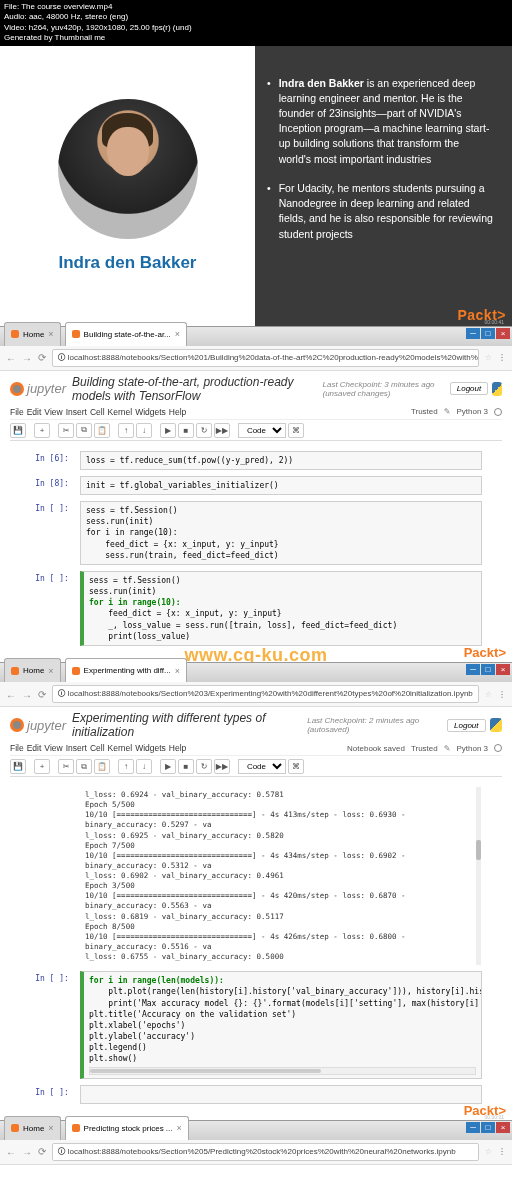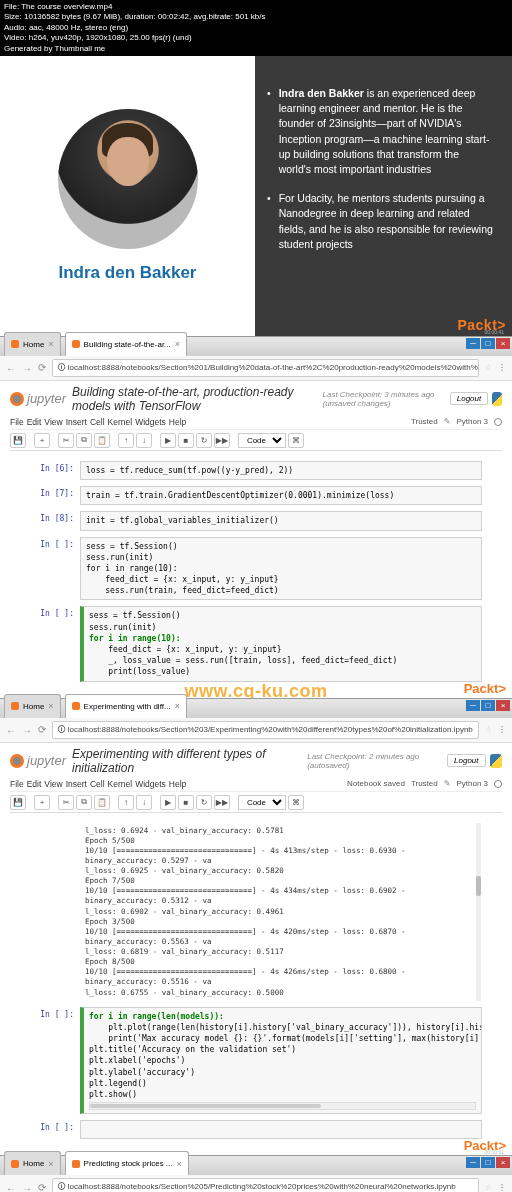--- a/index.html
+++ b/index.html
@@ -48,21 +48,21 @@
     .kernel-ind { width: 8px; height: 8px; border: 1px solid #888; border-radius: 50%; }
     .pencil { color:#888; }
     
     .toolbar { display: flex; gap: 2px; padding: 2px 0; border-bottom: 1px solid #ddd; align-items: center; }
     .tb-btn { border: 1px solid #ccc; background: #fff; width: 16px; height: 15px; font-size: 8px; display: flex; align-items: center; justify-content: center; color: #555; border-radius: 2px; }
     .tb-sep { width: 4px; }
     .tb-select { border: 1px solid #ccc; font-size: 8px; padding: 0 3px; height: 15px; background: #fff; text-align: right; }
     
     .cells { margin-top: 10px; padding: 0 20px; }
     .cell { display: flex; margin-bottom: 6px; font-family: Menlo, monospace; font-size: 8px; }
-    .prompt { width: 50px; text-align: right; color: #303f9f; padding-right: 6px; padding-top: 3px; flex-shrink: 0; }
+    .prompt { width: 50px; text-align: center; color: #303f9f; padding-right: 6px; padding-top: 3px; flex-shrink: 0; }
     .code-input { flex: 1; background: #f7f7f7; border: 1px solid #cfcfcf; padding: 3px 5px; white-space: pre; overflow: hidden; line-height: 1.4; }
     .code-input.active { border-left: 4px solid #42a242; }
     .output-text { flex: 1; padding: 3px 5px; white-space: pre-wrap; line-height: 1.35; color: #333; position: relative; font-size: 7.5px;}
     .scroll-side { position:absolute; right:1px; top:0; bottom:0; width:5px; background:#eee;}
     .scroll-thumb{ position:absolute; right:1px; top:30%; width:5px; height:20px; background:#bbb; border-radius:2px;}
     
     .kw { color: #008000; font-weight: bold; }
     
     .watermark { position: absolute; color: #f5a623; font-size: 18px; font-weight: bold; opacity: 0.85; left: 50%; transform: translateX(-50%); pointer-events: none; letter-spacing:0.5px;}
     
@@ -70,21 +70,20 @@
     .packt-corner { position: absolute; bottom: 2px; right: 6px; color: #f47920; font-size: 13px; font-weight: bold; }
     .packt-corner-sub { position: absolute; bottom: 0; right: 8px; color: #bbb; font-size: 5px; }
     .hscroll { height:8px; background:#f0f0f0; border:1px solid #ddd; margin-top:2px; position:relative;}
     .hscroll::after{content:''; position:absolute; left:0; width:60%; top:1px; bottom:1px; background:#ccc; border-radius:2px;}
   </style>
 </head>
 <body>
 
 <div class="meta-header">
   <div>File: The course overview.mp4</div>
-  <div>Size: 10136582 bytes (9.67 MiB), duration: 00:02:42, avg.bitrate: 501 kb/s</div>
   <div>Audio: aac, 48000 Hz, stereo (eng)</div>
   <div>Video: h264, yuv420p, 1920x1080, 25.00 fps(r) (und)</div>
   <div>Generated by Thumbnail me</div>
 </div>
 
 <div class="slide section">
   <div class="slide-left">
     <div class="avatar"></div>
     <div class="speaker">Indra den Bakker</div>
   </div>
@@ -174,24 +173,20 @@
       <span class="tb-btn">↻</span>
       <span class="tb-btn">▶▶</span>
         <span class="tb-sep"></span>
       <select class="tb-select"><option>Code</option></select>
       <span class="tb-btn">⌘</span>
     </div>
     <div class="cells">
       <div class="cell">
           <div class="prompt">In [6]:</div>
           <div class="code-input"><span>loss = tf.reduce_sum(tf.pow((y-y_pred), 2))</span></div>
-        </div>
-      <div class="cell">
-          <div class="prompt">In [7]:</div>
-          <div class="code-input"><span>train = tf.train.GradientDescentOptimizer(0.0001).minimize(loss)</span></div>
         </div>
       <div class="cell">
           <div class="prompt">In [8]:</div>
           <div class="code-input"><span>init = tf.global_variables_initializer()</span></div>
         </div>
       <div class="cell">
           <div class="prompt">In [ ]:</div>
           <div class="code-input"><span>sess = tf.Session()
 sess.run(init)
 for i in range(10):

